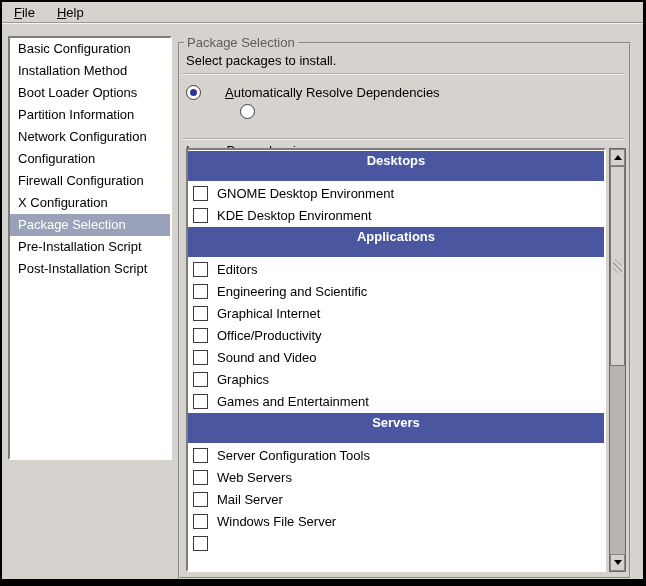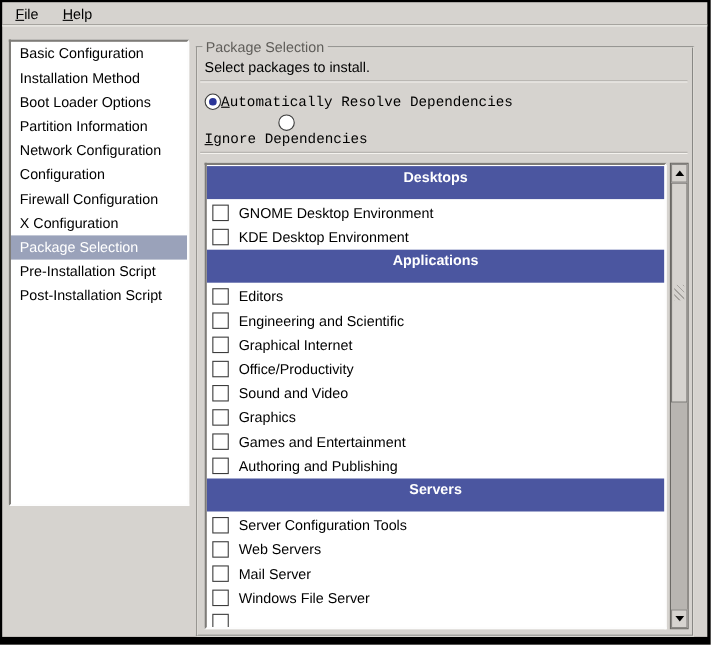--- a/index.html
+++ b/index.html
@@ -32,21 +32,21 @@
   }
   .legend {
     position:absolute; top:-9px; left:4px; padding:0 3px;
     background:#d6d3cf; color:#5f5d59; white-space:nowrap;
   }
   .desc { position:absolute; left:6px; top:9px; white-space:nowrap; }
   .hsep { position:absolute; left:2px; right:4px; height:0;
           border-top:1px solid #aeaba7; border-bottom:1px solid #f4f2ee; }
   .sep1 { top:29px; }
   .sep2 { top:94px; }
-  .radio-row { position:absolute; left:6px; display:flex; align-items:center; gap:0; height:15px;font-family:Liberation Mono, monospace; }
+  .radio-row { position:absolute; left:6px; display:flex; align-items:center; gap:24px; height:15px; }
   .radio-row-0 { top:41px; }
   .radio-row-1 { top:60px;flex-direction:column; }
   .radio {
     width:13px; height:13px; border-radius:50%; background:#fff;
     border:1px solid #3c3c3c; position:relative; flex:none;
   }
   .radio.selected::after {
     content:""; position:absolute; left:3px; top:3px; right:3px; bottom:3px;
     border-radius:50%; background:#2b3598;
   }
@@ -164,24 +164,20 @@
             <span class="row-label">Sound and Video</span>
           </div>
           <div class="list-row">
             <span class="checkbox"></span>
             <span class="row-label">Graphics</span>
           </div>
           <div class="list-row">
             <span class="checkbox"></span>
             <span class="row-label">Games and Entertainment</span>
           </div>
-          <div class="list-row">
-            <span class="checkbox"></span>
-            <span class="row-label">Authoring and Publishing</span>
-          </div>
           <div class="list-header" style="background: rgb(75, 86, 160);">Servers</div>
           <div class="list-row">
             <span class="checkbox"></span>
             <span class="row-label">Server Configuration Tools</span>
           </div>
           <div class="list-row">
             <span class="checkbox"></span>
             <span class="row-label">Web Servers</span>
           </div>
           <div class="list-row">

